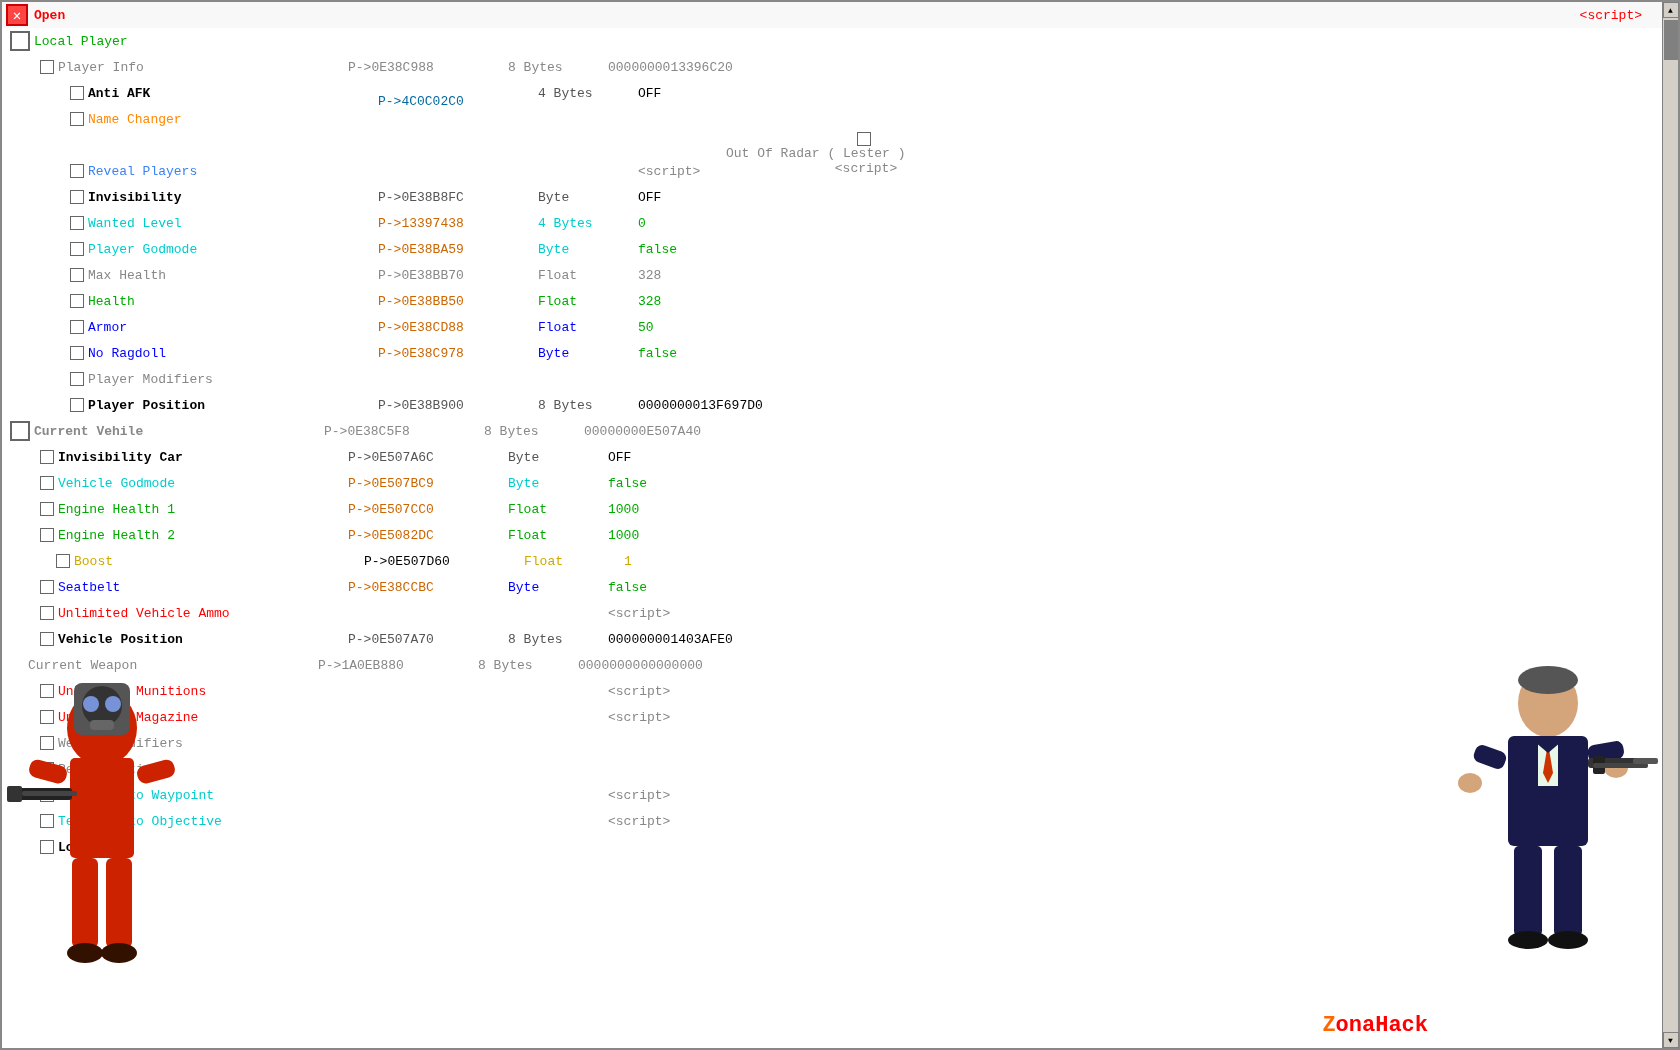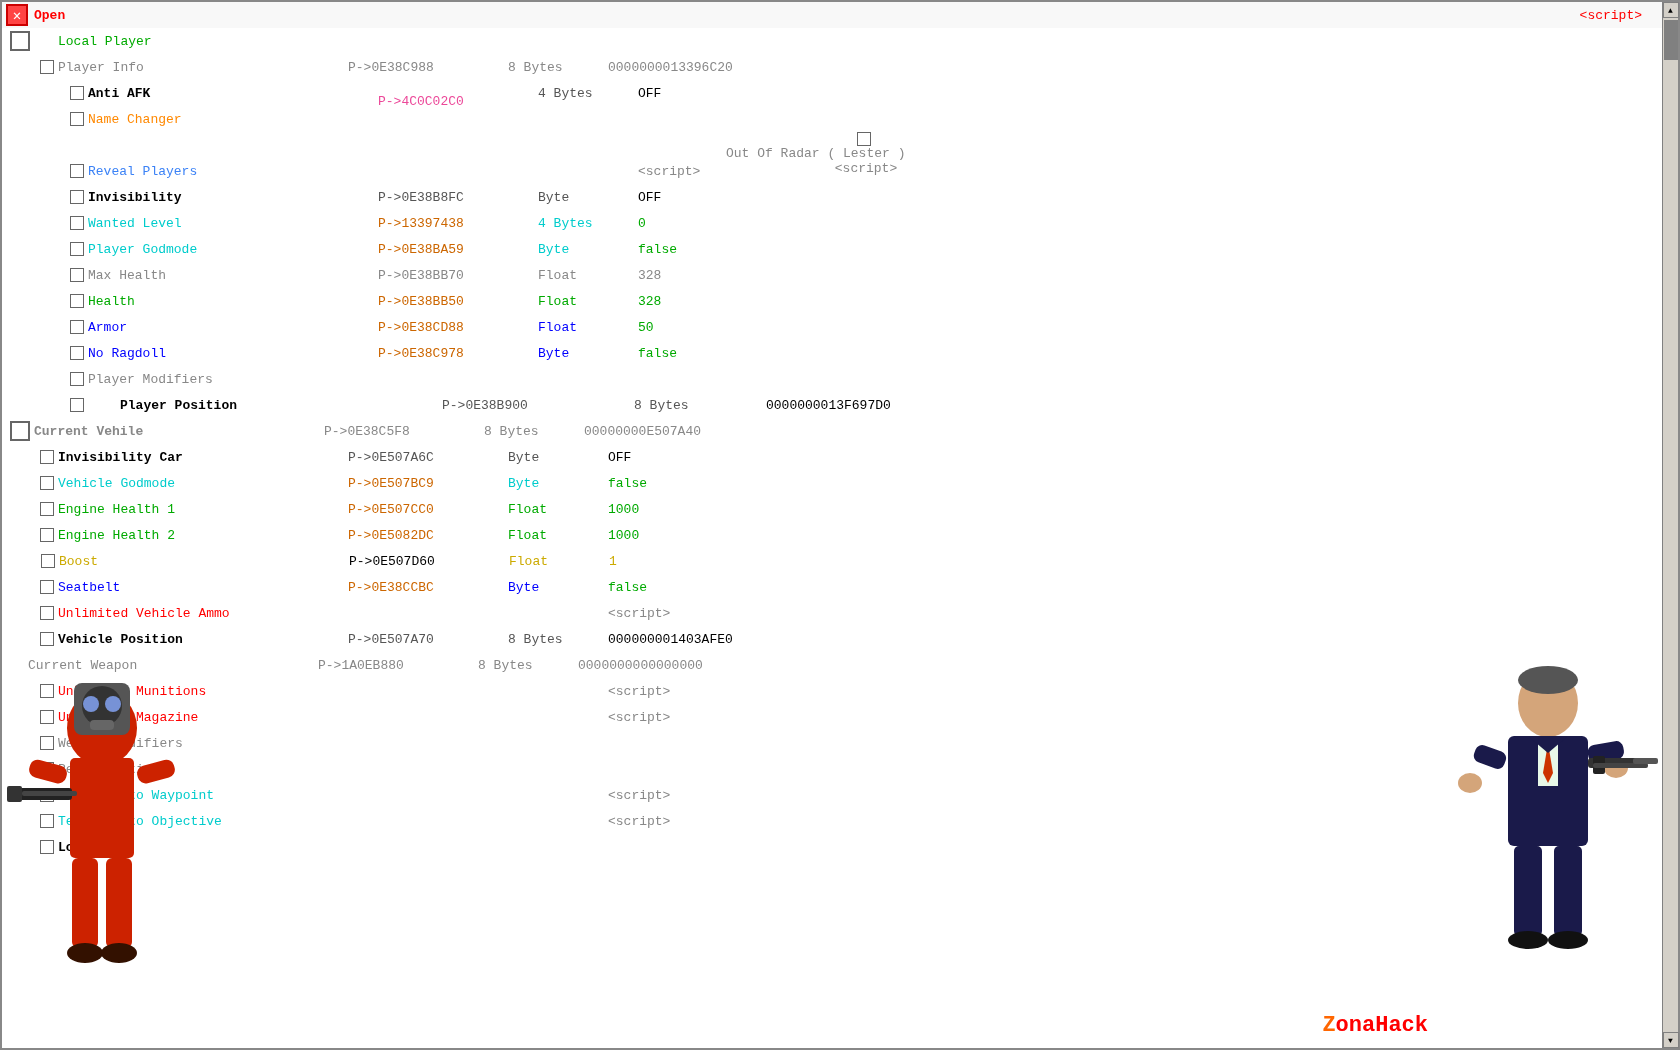--- a/index.html
+++ b/index.html
@@ -152,37 +152,37 @@
 <body>
 
 <div class="main-window">
   <div class="content-area">
     <div id="rows-container">
         <div class="row" style="padding-left: 4px; background: rgb(248, 248, 248);">
           <div class="open-x">✕</div>
           <span class="label" style="color: rgb(255, 0, 0); font-weight: bold;">Open</span>
           <span style="margin-left: auto; margin-right: 20px; color: rgb(255, 0, 0);">&lt;script&gt;</span>
         </div>
-        <div class="row" style="padding-left: 8px; gap: 24px;">
+        <div class="row" style="padding-left: 8px;">
           <div class="checkbox-large"></div>
           <span class="label" style="color: rgb(0, 170, 0);">Local Player</span>
           <span class="address"></span>
           <span class="type"></span>
         </div>
         <div class="row" style="padding-left: 38px;">
           <div class="checkbox-small"></div>
           <span class="label" style="color: rgb(136, 136, 136);">Player Info</span>
           <span class="address" style="color: rgb(136, 136, 136);">P-&gt;0E38C988</span>
           <span class="type" style="color: rgb(136, 136, 136);">8 Bytes</span>
           <span class="value" style="color: rgb(136, 136, 136);">0000000013396C20</span>
         </div>
         <div class="row" style="padding-left: 68px;">
           <div class="checkbox-small"></div>
           <span class="label" style="color: rgb(0, 0, 0); font-weight: bold;">Anti AFK</span>
-          <span class="address" style="color: #ec4899; margin-top: 16px;">P-&gt;4C0C02C0</span>
+          <span class="address" style="color: #0369a1; margin-top: 16px;">P-&gt;4C0C02C0</span>
           <span class="type" style="color: rgb(85, 85, 85);">4 Bytes</span>
           <span class="value" style="color: rgb(0, 0, 0);">OFF</span>
         </div>
         <div class="row" style="padding-left: 68px;">
           <div class="checkbox-small"></div>
           <span class="label" style="color: rgb(255, 136, 0);">Name Changer</span>
           <span class="address"></span>
           <span class="type"></span>
         </div>
         <div class="row" style="padding-left: 68px; flex-direction: column;">
@@ -247,21 +247,21 @@
           <span class="address" style="color: rgb(204, 102, 0);">P-&gt;0E38C978</span>
           <span class="type" style="color: rgb(0, 0, 255);">Byte</span>
           <span class="value" style="color: rgb(0, 170, 0);">false</span>
         </div>
         <div class="row" style="padding-left: 68px;">
           <div class="checkbox-small"></div>
           <span class="label" style="color: rgb(136, 136, 136);">Player Modifiers</span>
           <span class="address"></span>
           <span class="type"></span>
         </div>
-        <div class="row" style="padding-left: 68px; gap: 32px;">
+        <div class="row" style="padding-left: 68px;">
           <div class="checkbox-small"></div>
           <span class="label" style="color: rgb(0, 0, 0); font-weight: bold;">Player Position</span>
           <span class="address" style="color: rgb(85, 85, 85);">P-&gt;0E38B900</span>
           <span class="type" style="color: rgb(85, 85, 85);">8 Bytes</span>
           <span class="value" style="color: rgb(0, 0, 0);">0000000013F697D0</span>
         </div>
         <div class="row" style="padding-left: 8px;">
           <div class="checkbox-large"></div>
           <span class="label" style="color: rgb(136, 136, 136); font-weight: bold;">Current Vehile</span>
           <span class="address" style="color: rgb(136, 136, 136);">P-&gt;0E38C5F8</span>
@@ -289,21 +289,21 @@
           <span class="type" style="color: rgb(0, 170, 0);">Float</span>
           <span class="value" style="color: rgb(0, 170, 0);">1000</span>
         </div>
         <div class="row" style="padding-left: 38px;">
           <div class="checkbox-small"></div>
           <span class="label" style="color: rgb(0, 170, 0);">Engine Health 2</span>
           <span class="address" style="color: rgb(204, 102, 0);">P-&gt;0E5082DC</span>
           <span class="type" style="color: rgb(0, 170, 0);">Float</span>
           <span class="value" style="color: rgb(0, 170, 0);">1000</span>
         </div>
-        <div class="row" style="padding-left: 39px;">
+        <div class="row" style="padding-left: 30px; margin-left: 24px;">
           <div class="checkbox-small"></div>
           <span class="label" style="color: rgb(204, 170, 0);">Boost</span>
           <span class="address" style="color: #000000;">P-&gt;0E507D60</span>
           <span class="type" style="color: rgb(204, 170, 0);">Float</span>
           <span class="value" style="color: rgb(204, 170, 0);">1</span>
         </div>
         <div class="row" style="padding-left: 38px;">
           <div class="checkbox-small"></div>
           <span class="label" style="color: rgb(0, 0, 255);">Seatbelt</span>
           <span class="address" style="color: rgb(204, 102, 0);">P-&gt;0E38CCBC</span>

